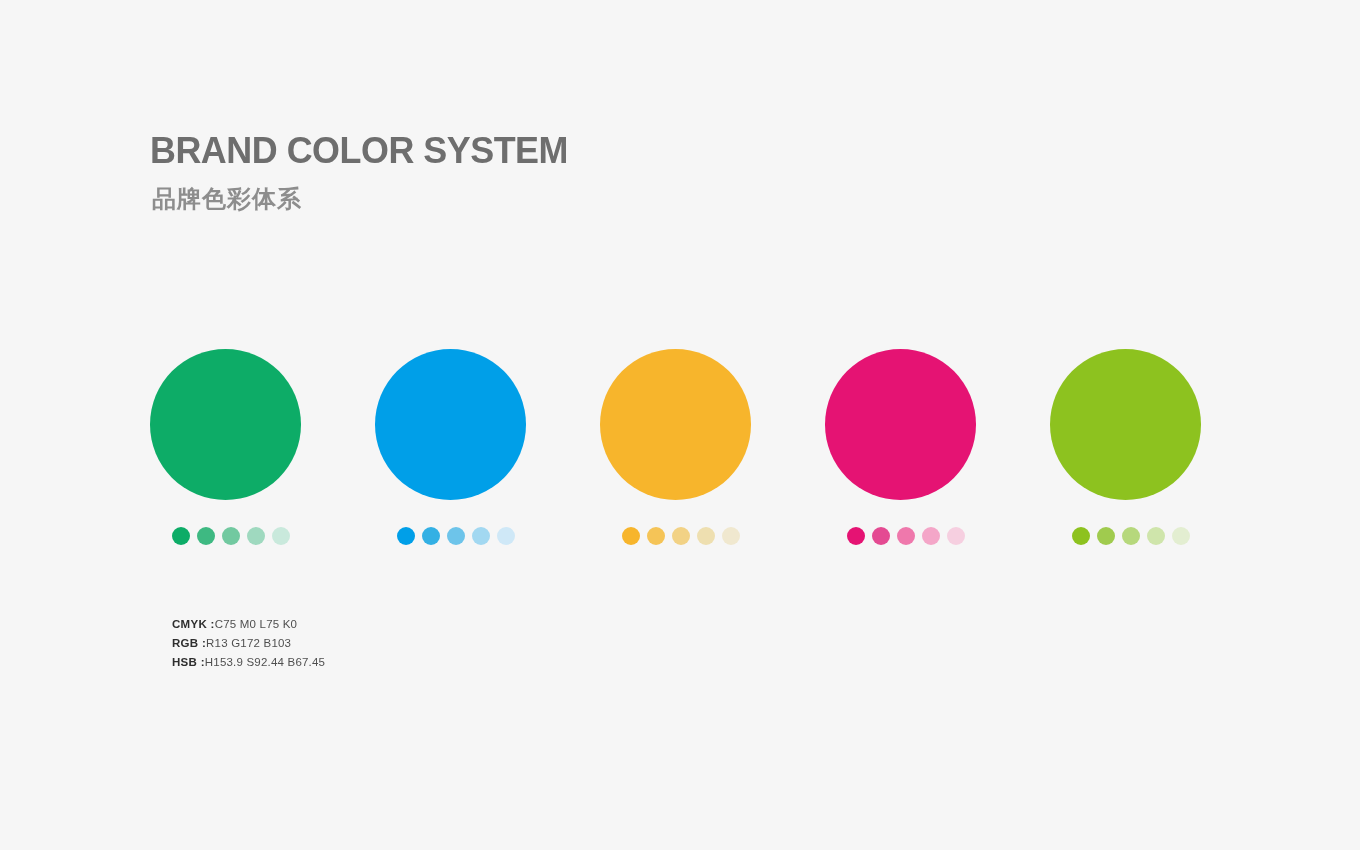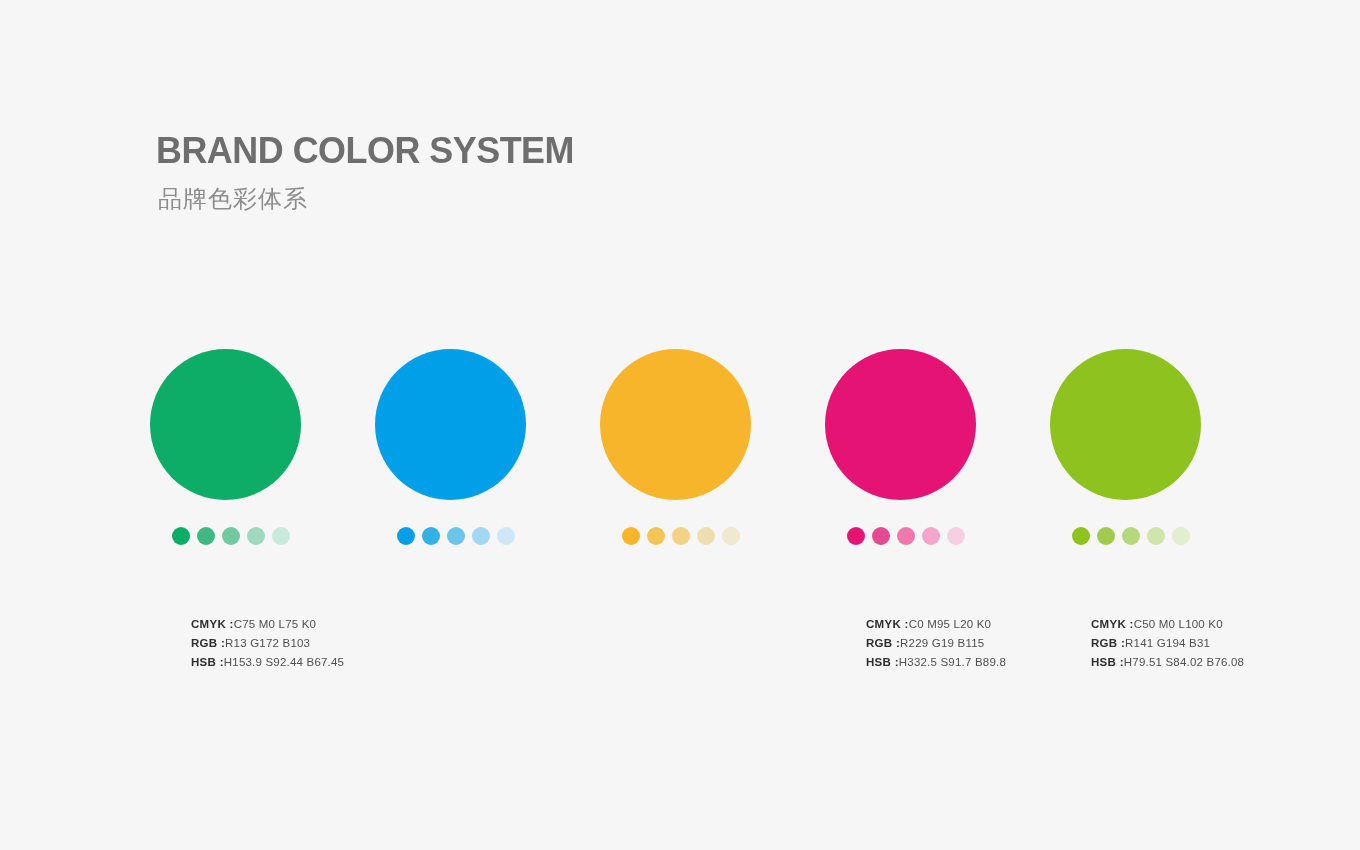--- a/index.html
+++ b/index.html
@@ -10,41 +10,41 @@
     width: 1360px;
     height: 850px;
     background: #f6f6f6;
     font-family: "Liberation Sans", sans-serif;
     overflow: hidden;
     position: relative;
   }
 
   .header {
     position: absolute;
-    left: 156px;
+    left: 150px;
     top: 132px;
   }
   .title {
     font-size: 37px;
     font-weight: bold;
     color: #6e6e6e;
     letter-spacing: -0.5px;
     line-height: 1.05;
     white-space: nowrap;
     margin: 0;
     font-stretch: condensed;
     transform: scaleX(0.97);
     transform-origin: left center;
   }
   .subtitle {
     font-size: 24px;
     color: #8d8d8d;
     letter-spacing: 1px;
     margin: 12px 0 0 2px;
-    font-weight: normal;
+    font-weight: bold;
     white-space: nowrap;
   }
 
   .swatch-row {
     position: absolute;
     left: 150px;
     top: 349px;
     width: 1075px;
     display: flex;
   }
@@ -79,21 +79,20 @@
     position: absolute;
     left: 22px;
     top: 266px;
     white-space: nowrap;
   }
   .spec-line {
     font-size: 11.5px;
     color: #4a4a4a;
     line-height: 19px;
     letter-spacing: 0.2px;
-    margin-left: 19px;
   }
   .spec-key {
     font-weight: bold;
     color: #2e2e2e;
     letter-spacing: 0.3px;
   }
   .spec-val {
     font-weight: normal;
     color: #4f4f4f;
   }
@@ -148,36 +147,26 @@
 
   <div class="swatch-col">
     <div class="main-circle" style="background: rgb(229, 19, 115);"></div>
     <div class="tint-dots">
       <span class="tint-dot" style="background: rgb(229, 19, 115);"></span>
       <span class="tint-dot" style="background: rgb(228, 74, 146);"></span>
       <span class="tint-dot" style="background: rgb(239, 120, 172);"></span>
       <span class="tint-dot" style="background: rgb(244, 166, 200);"></span>
       <span class="tint-dot" style="background: rgb(246, 207, 224);"></span>
     </div>
-    <div class="specs">
-      <div class="spec-line"><span class="spec-key">CMYK :</span><span class="spec-val">C0 M95 L20 K0</span></div>
-      <div class="spec-line"><span class="spec-key">RGB :</span><span class="spec-val">R229 G19 B115</span></div>
-      <div class="spec-line"><span class="spec-key">HSB :</span><span class="spec-val">H332.5 S91.7 B89.8</span></div>
-    </div>
   </div>
 
   <div class="swatch-col">
     <div class="main-circle" style="background: rgb(141, 194, 31);"></div>
     <div class="tint-dots">
       <span class="tint-dot" style="background: rgb(141, 194, 31);"></span>
       <span class="tint-dot" style="background: rgb(160, 203, 78);"></span>
       <span class="tint-dot" style="background: rgb(182, 216, 124);"></span>
       <span class="tint-dot" style="background: rgb(207, 229, 171);"></span>
       <span class="tint-dot" style="background: rgb(227, 238, 209);"></span>
     </div>
-    <div class="specs">
-      <div class="spec-line"><span class="spec-key">CMYK :</span><span class="spec-val">C50 M0 L100 K0</span></div>
-      <div class="spec-line"><span class="spec-key">RGB :</span><span class="spec-val">R141 G194 B31</span></div>
-      <div class="spec-line"><span class="spec-key">HSB :</span><span class="spec-val">H79.51 S84.02 B76.08</span></div>
-    </div>
   </div>
 
 </div>
 
 </body></html>

